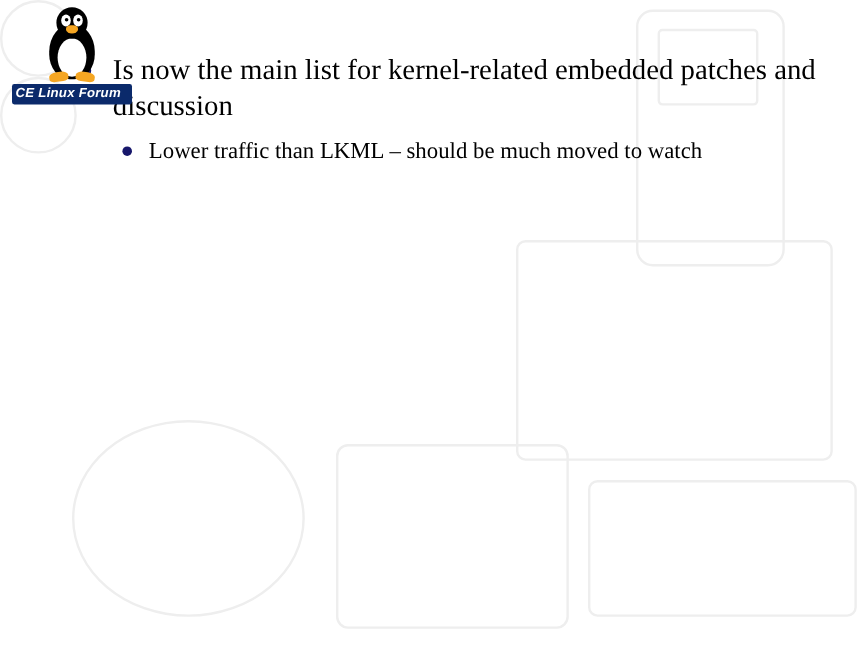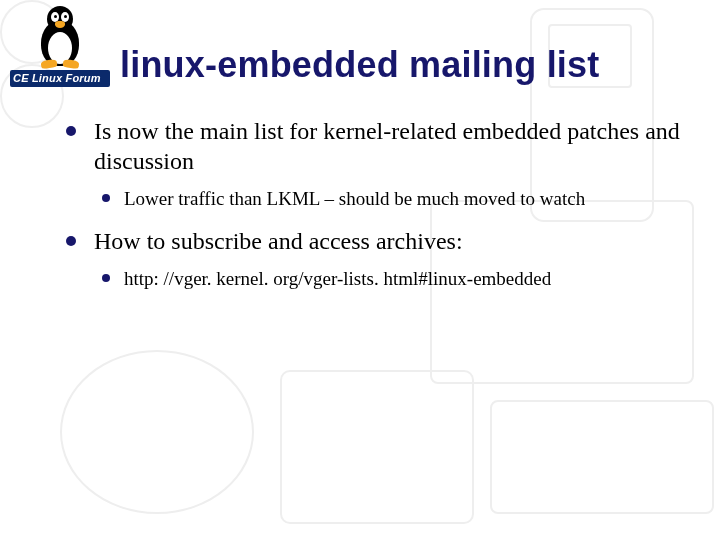--- a/index.html
+++ b/index.html
@@ -206,38 +206,29 @@
     <div class="pupil l"></div>
       <div class="pupil r"></div>
     <div class="beak"></div>
     <div class="foot l"></div>
       <div class="foot r"></div>
   </div>
   <div class="logo-banner">CE Linux Forum</div>
 </div>
 
 <div class="slide">
-  <h1 class="title">linux-embedded mailing list</h1>
 
   <ul class="top">
 
     <li>
       <span>Is now the main list for kernel-related embedded patches and discussion</span>
       <ul class="sub">
         <li>
           <span>Lower traffic than LKML – should be much moved to watch</span>
         </li>
       </ul>
     </li>
 
 
-    <li>
-      <span>How to subscribe and access archives:</span>
-      <ul class="sub">
-        <li>
-          <span>http: //vger. kernel. org/vger-lists. html#linux-embedded</span>
-        </li>
-      </ul>
-    </li>
 
 
   </ul>
 </div>
 
 </body></html>

